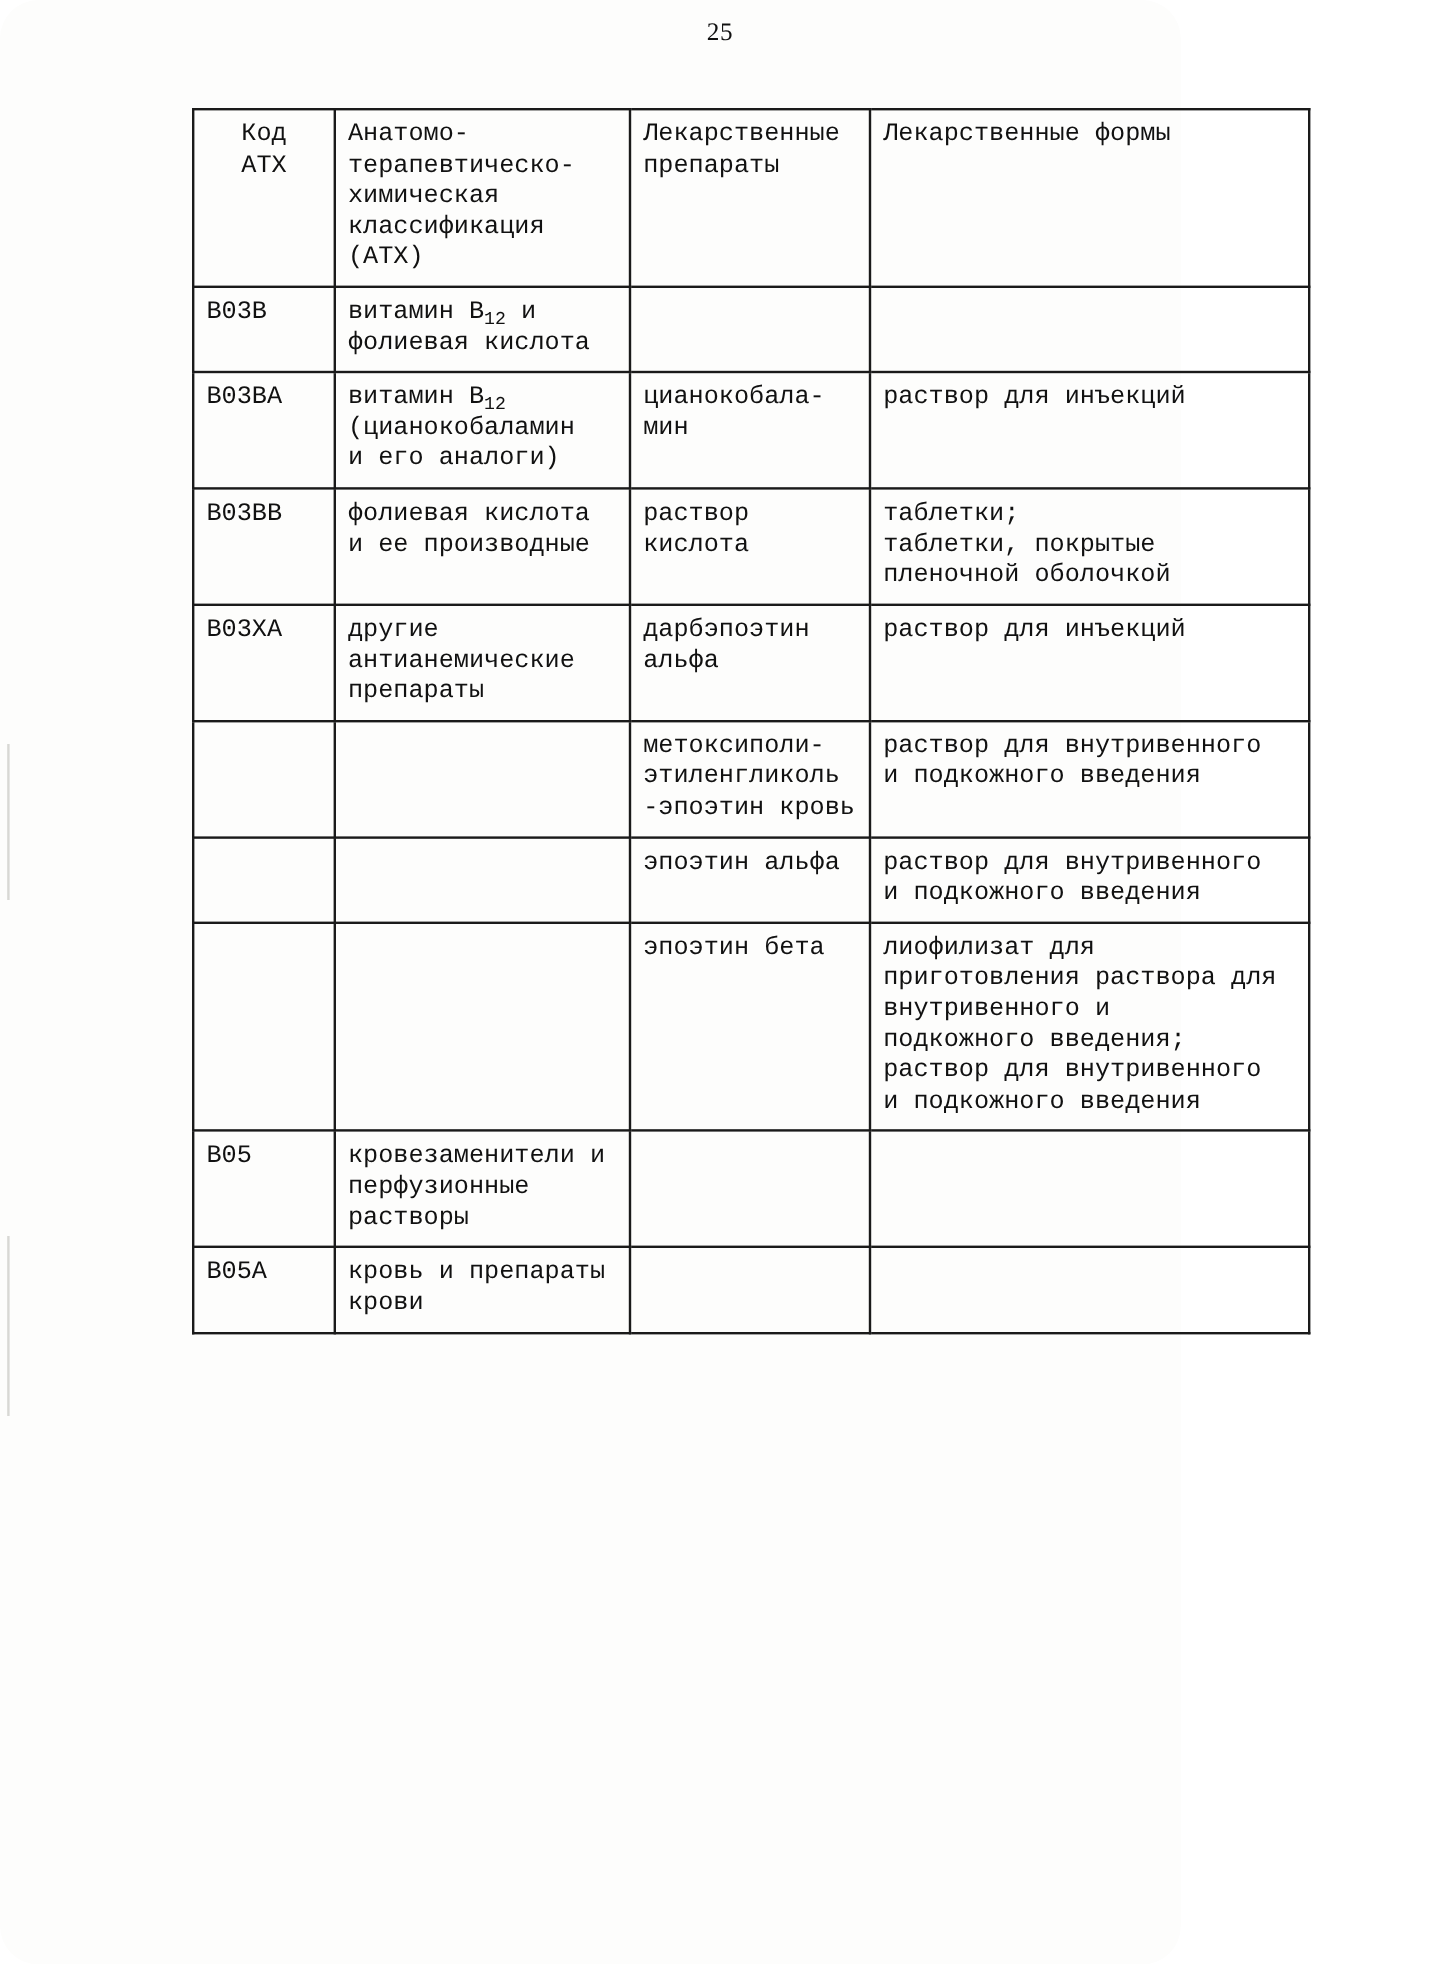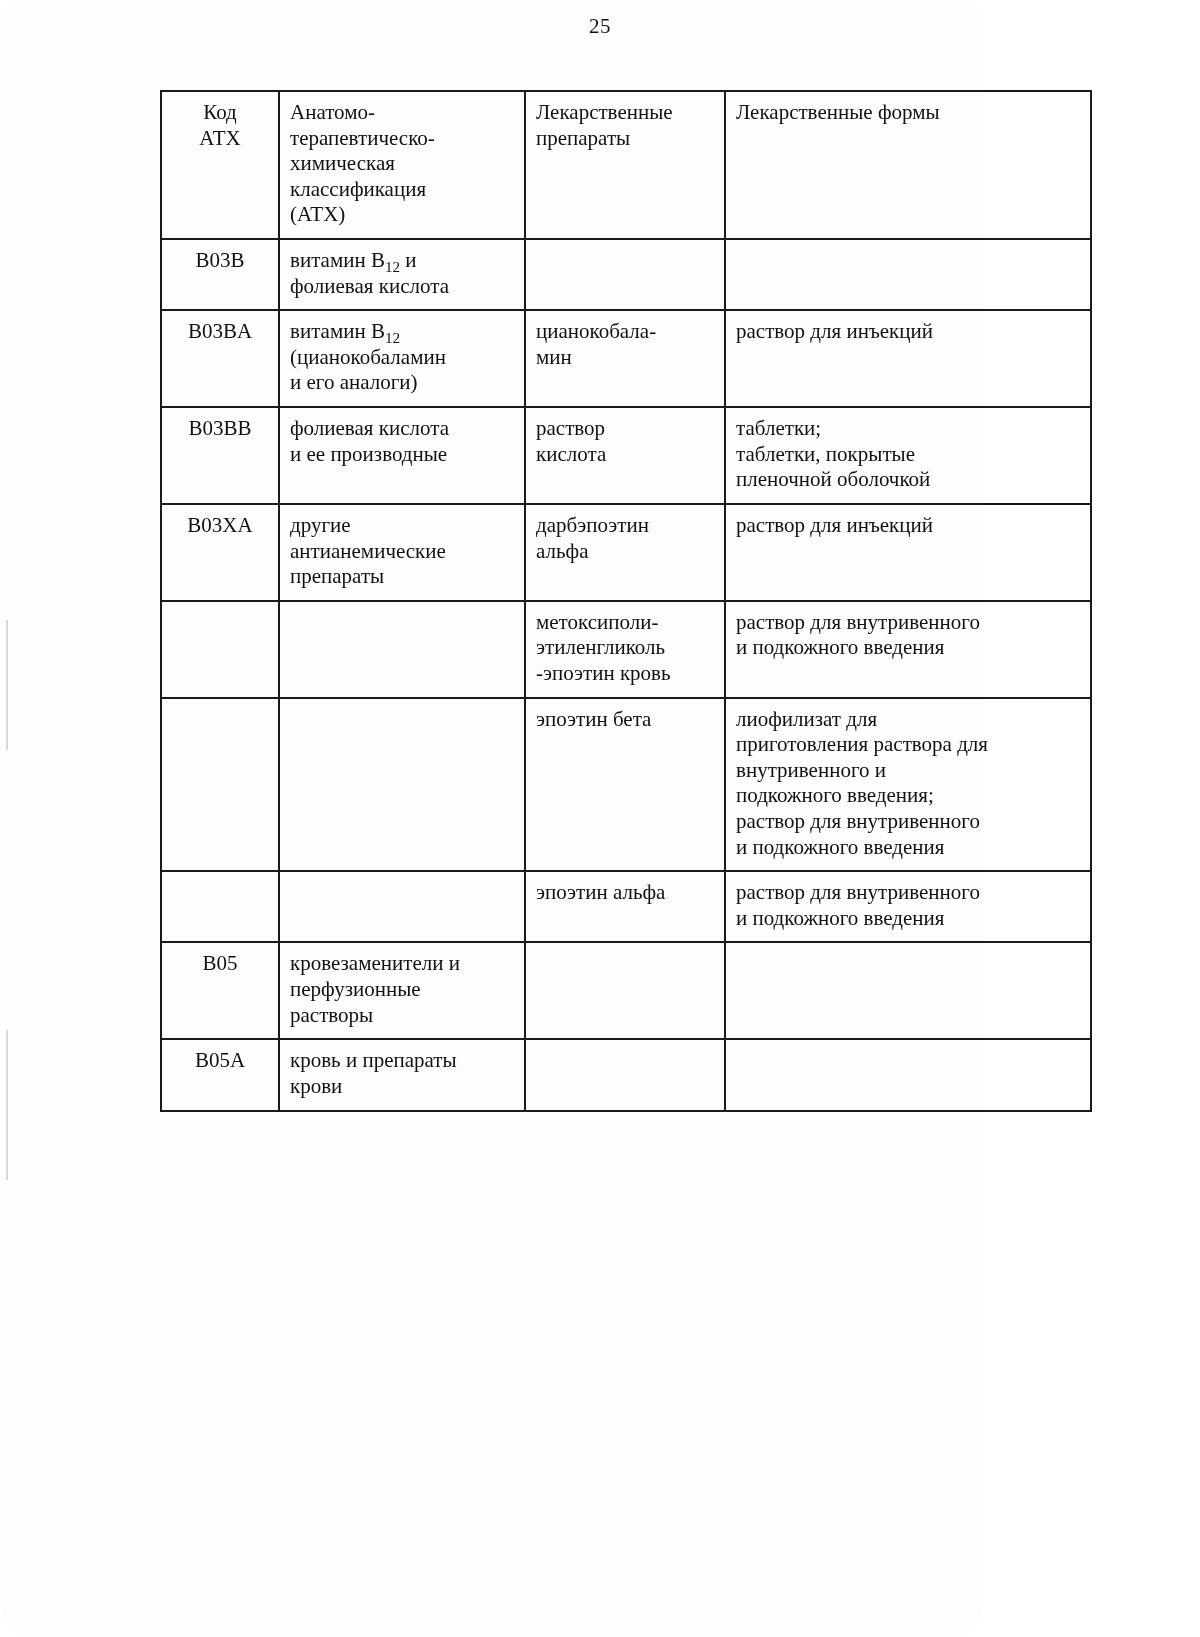--- a/index.html
+++ b/index.html
@@ -44,35 +44,36 @@
     top: 1030px;
     height: 150px;
   }
   table.atc {
     position: absolute;
     left: 160px;
     top: 90px;
     width: 930px;
     border-collapse: collapse;
     table-layout: fixed;
+    font-family: Liberation Mono, monospace;
   }
   table.atc td {
     border: 2px solid #1a1a1a;
     vertical-align: top;
     padding: 8px 10px 10px 10px;
     font-size: 21px;
     line-height: 1.22;
   }
   col.c1 { width: 118px; }
   col.c2 { width: 246px; }
   col.c3 { width: 200px; }
   col.c4 { width: 366px; }
 
   td.code {
-    text-align: center;
+    text-align: left;
     padding-top: 9px;
   }
   thead td {
     text-align: left;
     font-size: 21.5px;
     line-height: 1.3;
     padding-top: 14px;
     padding-bottom: 14px;
   }
   thead td.head-left {
@@ -169,38 +170,38 @@
         <td class="cellbody">метоксиполи-
 этиленгликоль
 -эпоэтин кровь</td>
         <td class="cellbody">раствор для внутривенного
 и подкожного введения</td>
       </tr>
 
       <tr>
         <td class="code cellbody empty"></td>
         <td class="cellbody empty"></td>
+        <td class="cellbody">эпоэтин альфа</td>
+        <td class="cellbody">раствор для внутривенного
+и подкожного введения</td>
+      </tr>
+
+      <tr>
+        <td class="code cellbody empty"></td>
+        <td class="cellbody empty"></td>
         <td class="cellbody">эпоэтин бета</td>
         <td class="cellbody">лиофилизат для
 приготовления раствора для
 внутривенного и
 подкожного введения;
 раствор для внутривенного
 и подкожного введения</td>
       </tr>
 
       <tr>
-        <td class="code cellbody empty"></td>
-        <td class="cellbody empty"></td>
-        <td class="cellbody">эпоэтин альфа</td>
-        <td class="cellbody">раствор для внутривенного
-и подкожного введения</td>
-      </tr>
-
-      <tr>
         <td class="code cellbody">B05</td>
         <td class="cellbody">кровезаменители и
 перфузионные
 растворы</td>
         <td class="cellbody empty"></td>
         <td class="cellbody empty"></td>
       </tr>
 
       <tr>
         <td class="code cellbody">B05A</td>

